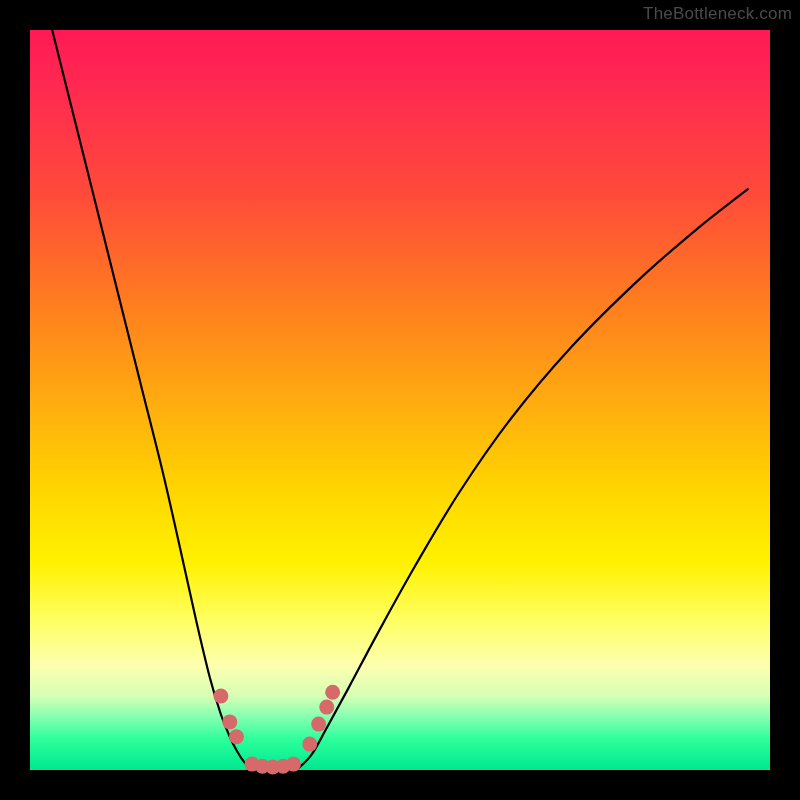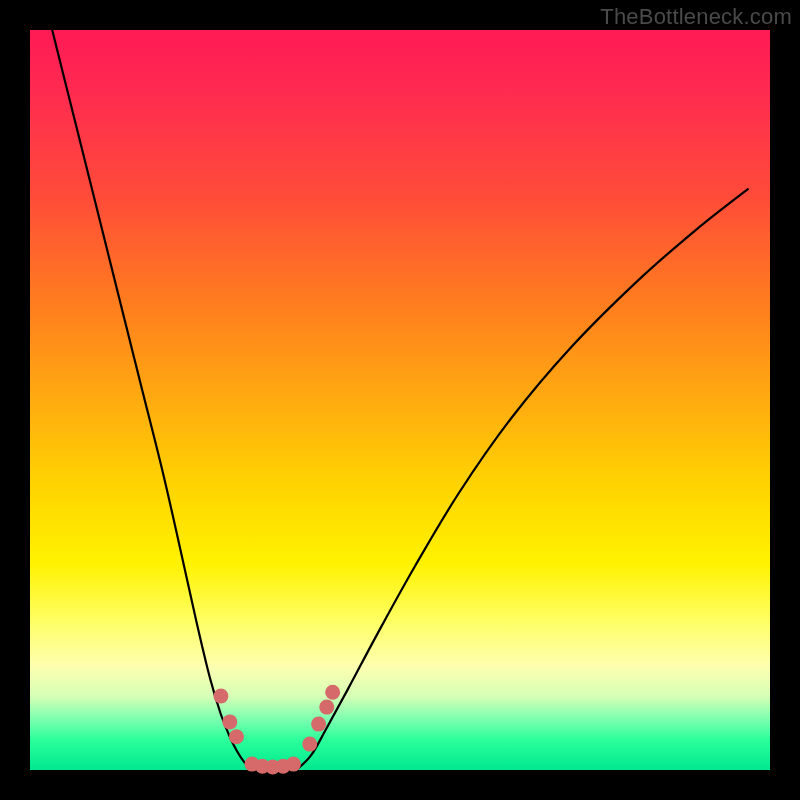--- a/index.html
+++ b/index.html
@@ -49,21 +49,21 @@
     top: 0;
     width: 740px;
     height: 740px;
     overflow: visible;
   }
   .watermark {
     position: absolute;
     top: 4px;
     right: 8px;
     color: #4a4a4a;
-    font-size: 22px;
+    font-size: 17px;
     font-weight: 500;
     letter-spacing: 0.2px;
   }
 </style>
 </head>
 <body>
 
 <div class="frame">
   <div class="watermark">TheBottleneck.com</div>
   <div class="plot-area">

